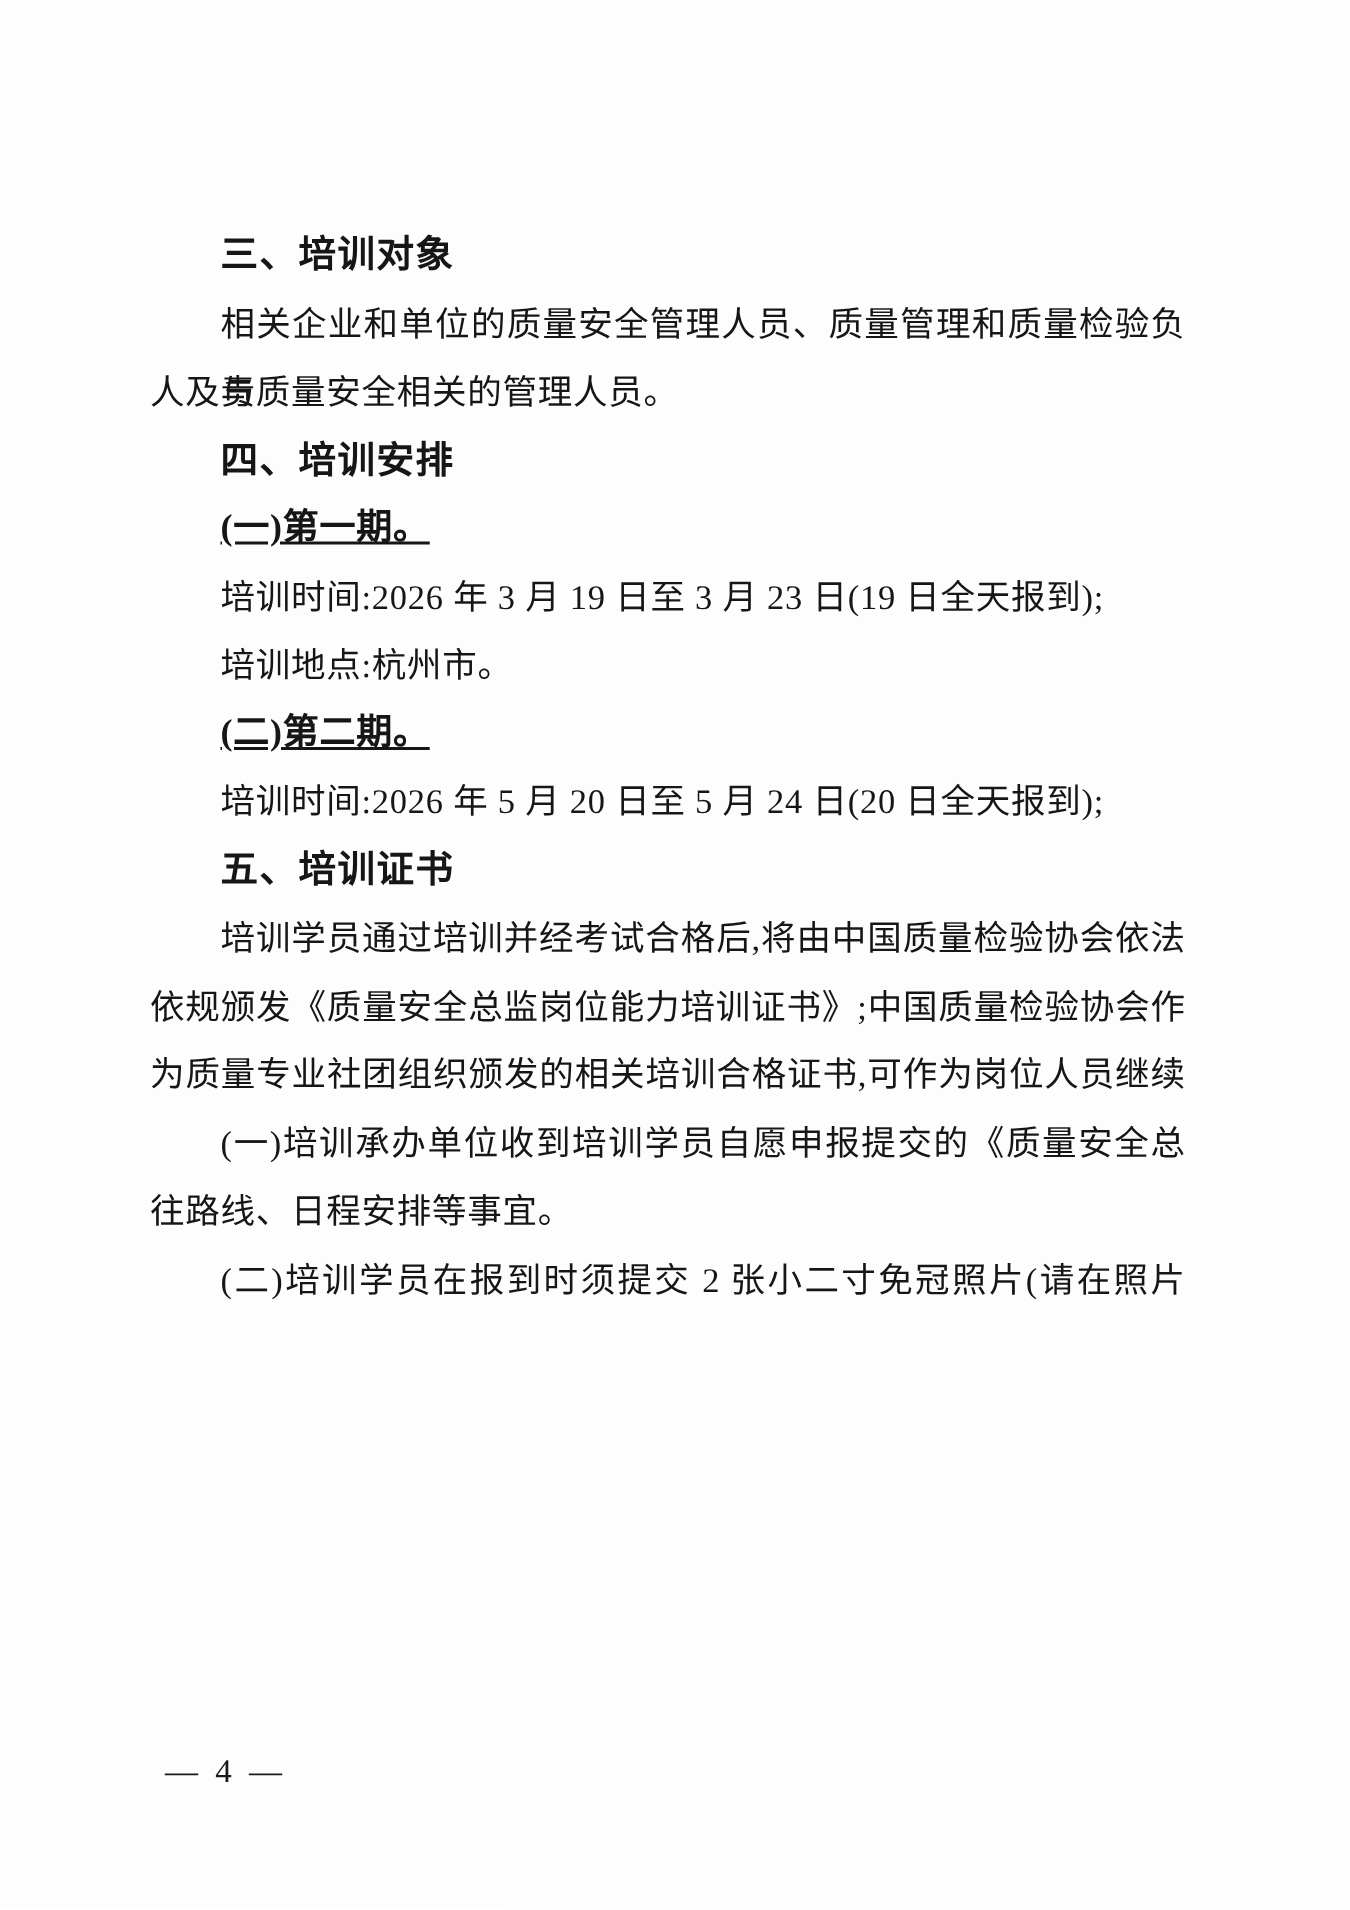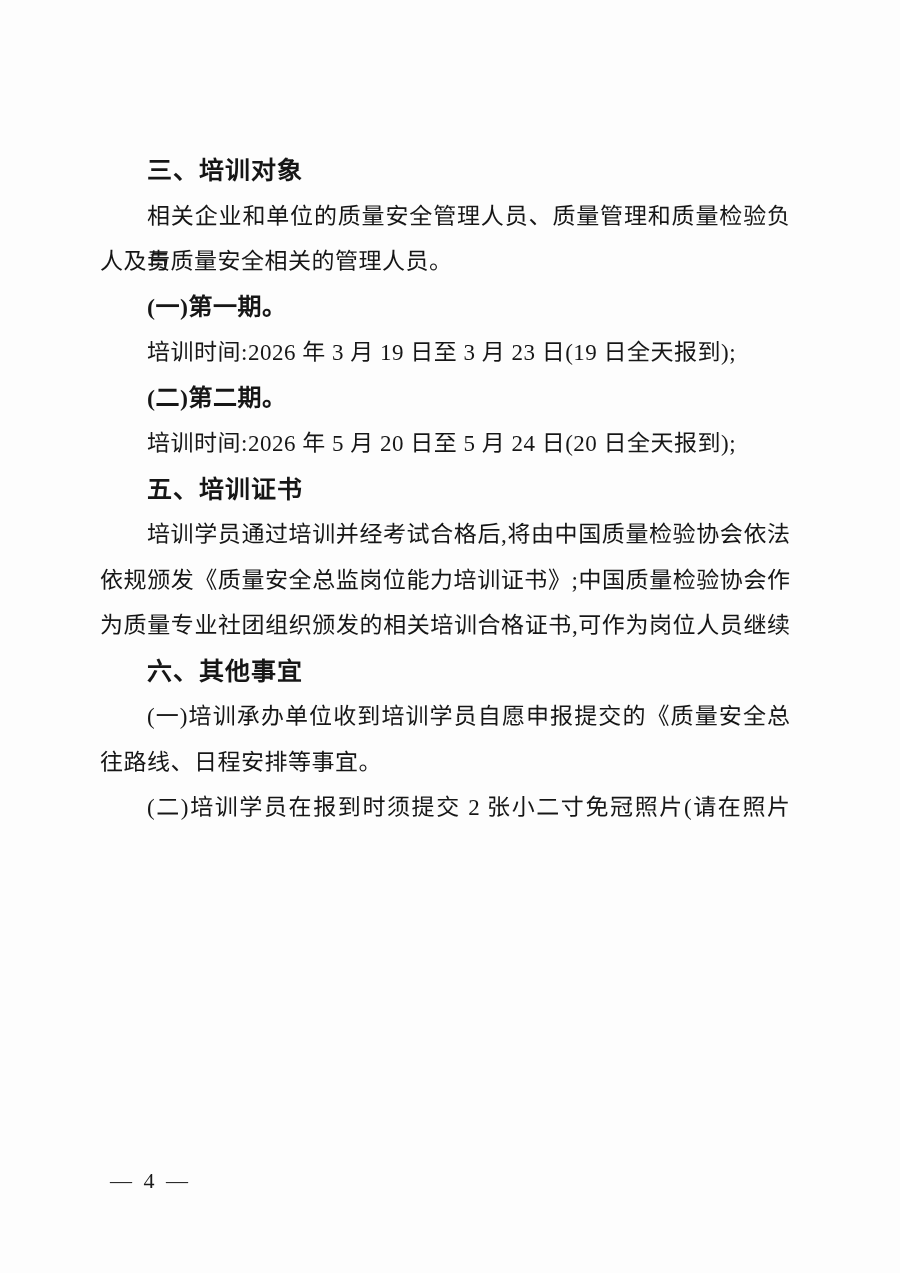--- a/index.html
+++ b/index.html
@@ -35,20 +35,21 @@
   .line.heading {
     font-family: "Liberation Sans", sans-serif;
     font-weight: 700;
     font-size: 25px;
     letter-spacing: 1px;
   }
   .line.subheading {
     font-family: "Liberation Serif", serif;
     font-weight: 700;
     font-size: 24px;
+    text-decoration: underline;
   }
   .line.indent {
     padding-left: 47px;
   }
   .line.full {
     white-space: normal;
     letter-spacing: 0;
     text-align: justify;
     text-align-last: justify;
     text-justify: inter-character;
@@ -64,27 +65,28 @@
   }
 </style>
 </head>
 <body>
 
 <div class="page">
   <div class="content">
       <div class="line heading indent">三、培训对象</div>
       <div class="line body indent full">相关企业和单位的质量安全管理人员、质量管理和质量检验负责</div>
       <div class="line body">人及与质量安全相关的管理人员。</div>
+      <div class="line heading indent">四、培训安排</div>
       <div class="line subheading indent">(一)第一期。</div>
       <div class="line body indent">培训时间:2026 年 3 月 19 日至 3 月 23 日(19 日全天报到);</div>
+      <div class="line body indent">培训地点:杭州市。</div>
       <div class="line subheading indent">(二)第二期。</div>
       <div class="line body indent">培训时间:2026 年 5 月 20 日至 5 月 24 日(20 日全天报到);</div>
       <div class="line heading indent">五、培训证书</div>
       <div class="line body indent full">培训学员通过培训并经考试合格后,将由中国质量检验协会依法</div>
       <div class="line body full">依规颁发《质量安全总监岗位能力培训证书》;中国质量检验协会作</div>
       <div class="line body full">为质量专业社团组织颁发的相关培训合格证书,可作为岗位人员继续</div>
-      <div class="line heading indent">六、其他事宜</div>
       <div class="line body indent full">(一)培训承办单位收到培训学员自愿申报提交的《质量安全总</div>
       <div class="line body">往路线、日程安排等事宜。</div>
       <div class="line body indent full">(二)培训学员在报到时须提交 2 张小二寸免冠照片(请在照片</div>
     </div>
   <div class="page-footer">— 4 —</div>
 </div>
 
 </body></html>

